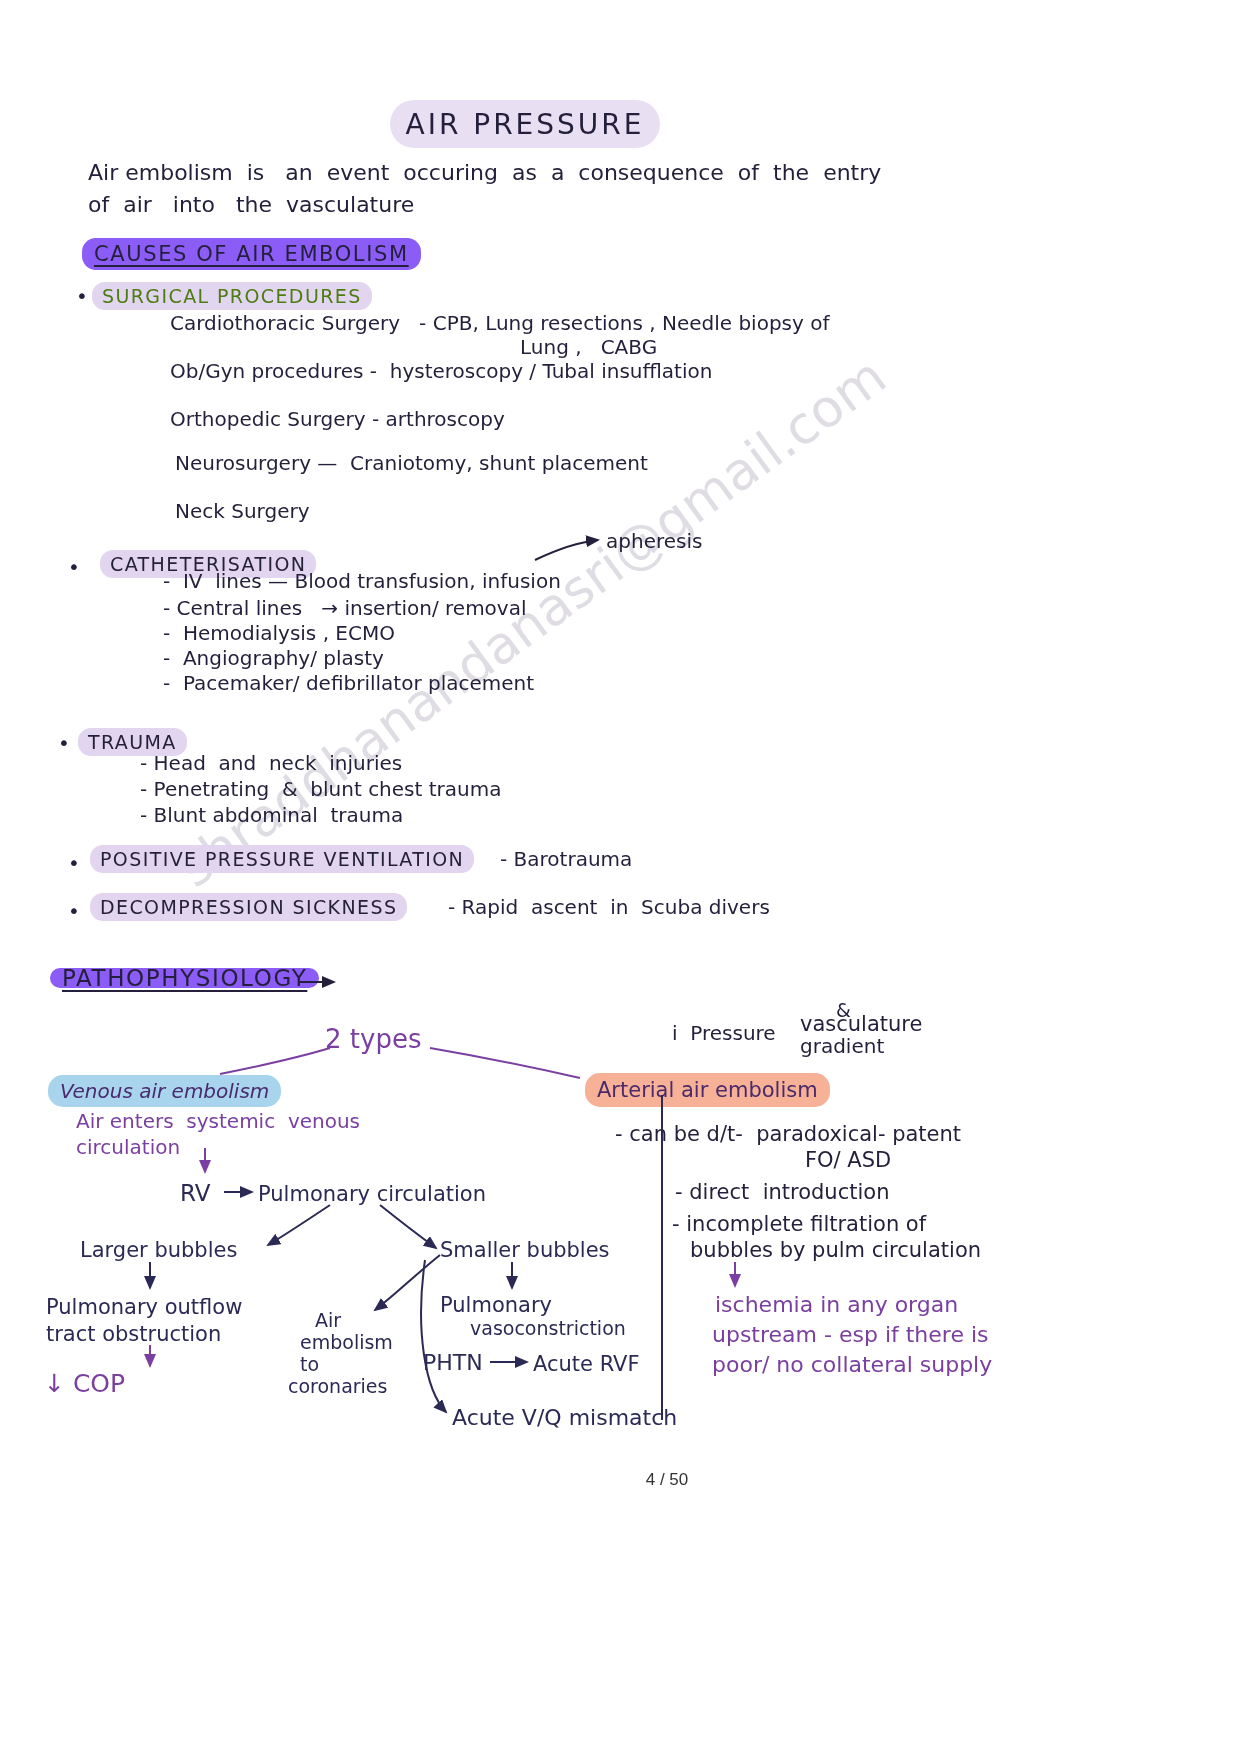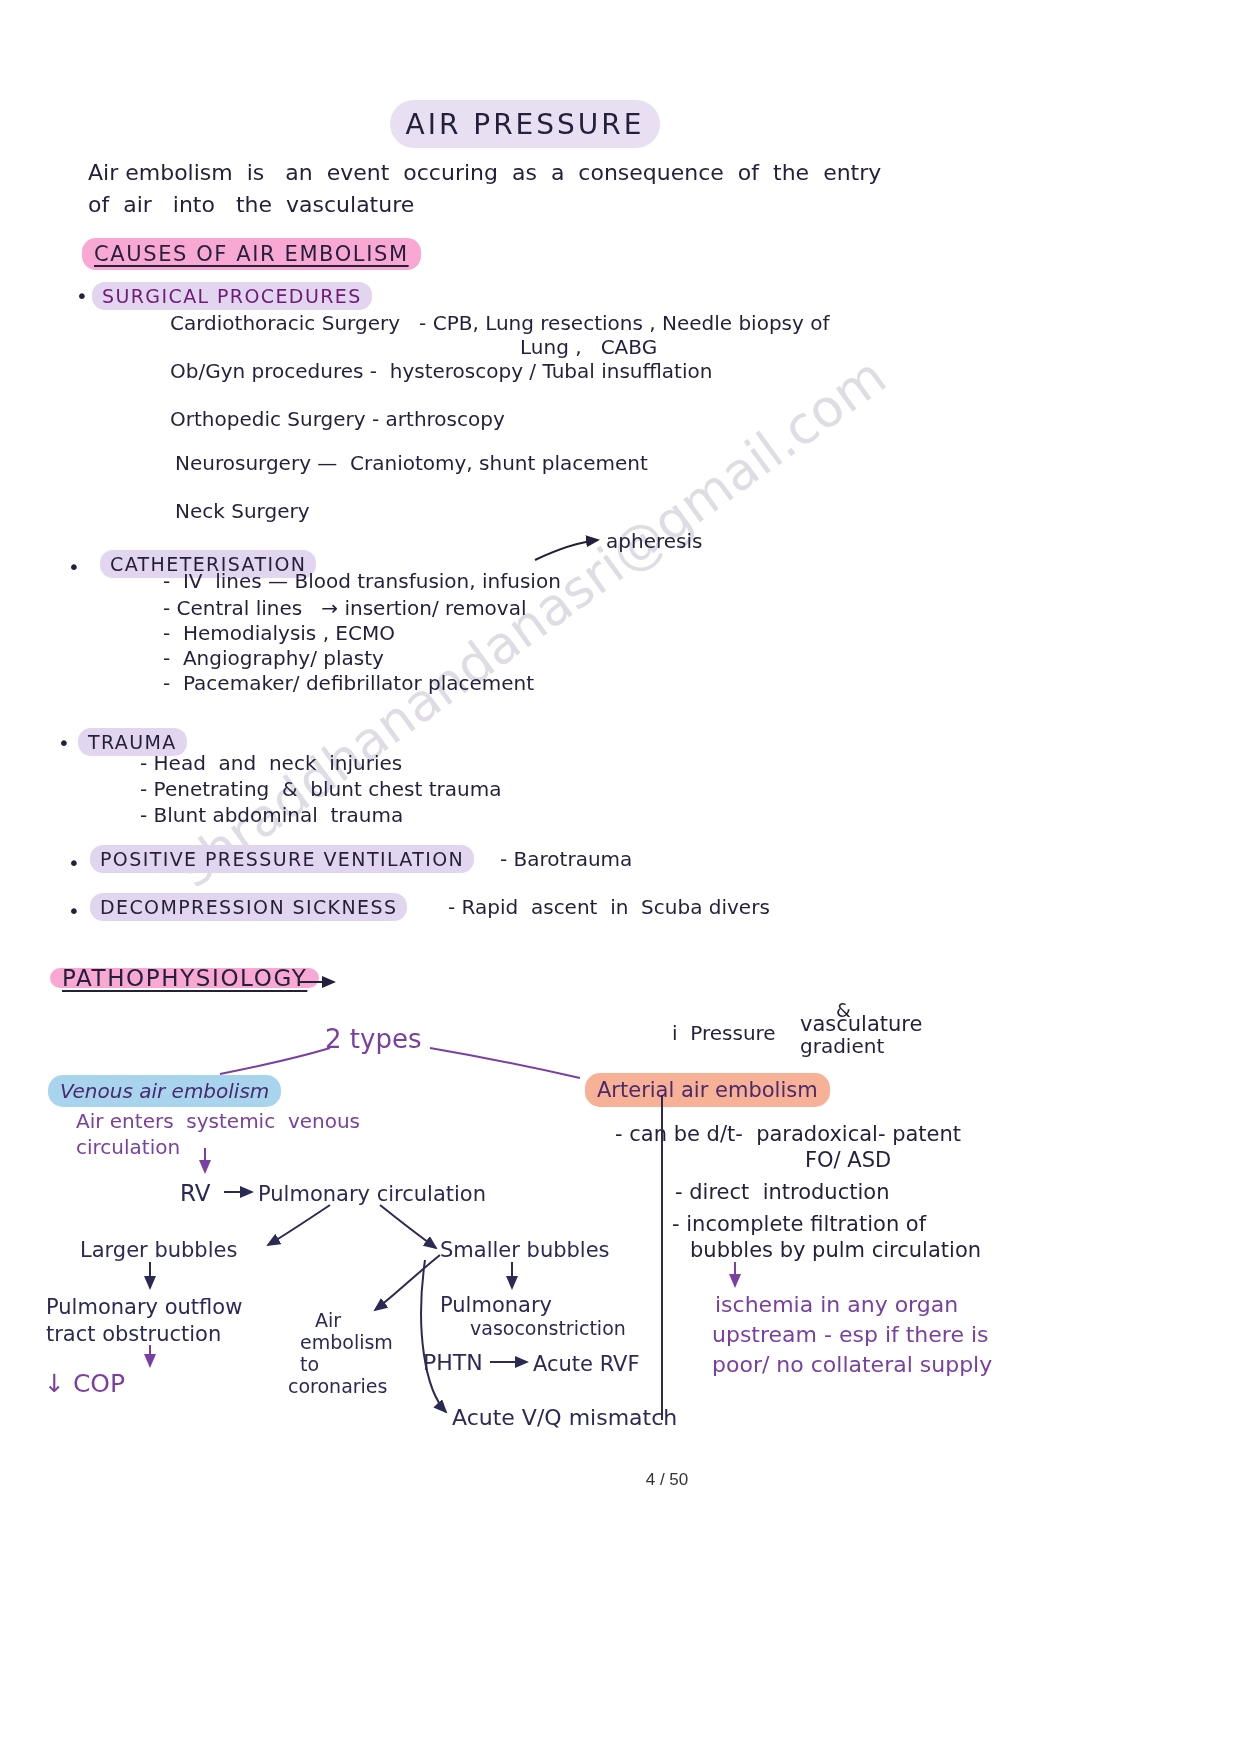--- a/index.html
+++ b/index.html
@@ -33,21 +33,21 @@
     position: absolute;
     background: #e8dff2;
     border-radius: 26px;
     display: flex;
     align-items: center;
     justify-content: center;
     letter-spacing: 3px;
   }
   .pill-grey {
     position: absolute;
-    background: #f9a8d4;
+    background: #8b5cf6;
     border-radius: 14px;
     display: flex;
     align-items: center;
     padding: 0 12px;
     letter-spacing: 1.6px;
   }
   .pill-lilac {
     position: absolute;
     background: #e2d5f0;
     border-radius: 13px;
@@ -116,21 +116,21 @@
   <div class="watermark">shraddhanandanasri@gmail.com</div>
 
   <div class="pill-title" style="left:390px; top:100px; width:270px; height:48px; font-size:28px; color:#241f3a;">AIR PRESSURE</div>
 
   <div class="hw ink-dark" style="left:88px; top:160px; font-size:22px;">Air embolism  is   an  event  occuring  as  a  consequence  of  the  entry</div>
   <div class="hw ink-dark" style="left:88px; top:192px; font-size:22px;">of  air   into   the  vasculature</div>
 
   <div class="pill-grey underline-txt" style="left:82px; top:238px; height:32px; font-size:21px; color:#241f3a;">CAUSES  OF  AIR  EMBOLISM</div>
 
   <div class="hw ink-dark" style="left:76px; top:285px; font-size:20px;">•</div>
-  <div class="pill-lilac" style="left:92px; top:282px; height:28px; font-size:19px; color:#701a75;">SURGICAL PROCEDURES</div>
+  <div class="pill-lilac" style="left:92px; top:282px; height:28px; font-size:19px; color:#4d7c0f;">SURGICAL PROCEDURES</div>
 
   <div class="hw ink-dark" style="left:170px; top:312px; font-size:20px;">Cardiothoracic Surgery   - CPB, Lung resections , Needle biopsy of</div>
   <div class="hw ink-dark" style="left:520px; top:336px; font-size:20px;">Lung ,   CABG</div>
   <div class="hw ink-dark" style="left:170px; top:360px; font-size:20px;">Ob/Gyn procedures -  hysteroscopy / Tubal insufflation</div>
   <div class="hw ink-dark" style="left:170px; top:408px; font-size:20px;">Orthopedic Surgery - arthroscopy</div>
   <div class="hw ink-dark" style="left:175px; top:452px; font-size:20px;">Neurosurgery —  Craniotomy, shunt placement</div>
   <div class="hw ink-dark" style="left:175px; top:500px; font-size:20px;">Neck Surgery</div>
 
   <div class="hw ink-dark" style="left:68px; top:556px; font-size:20px;">•</div>
   <div class="pill-lilac" style="left:100px; top:550px; height:28px; font-size:19px; color:#241f3a;">CATHETERISATION</div>

